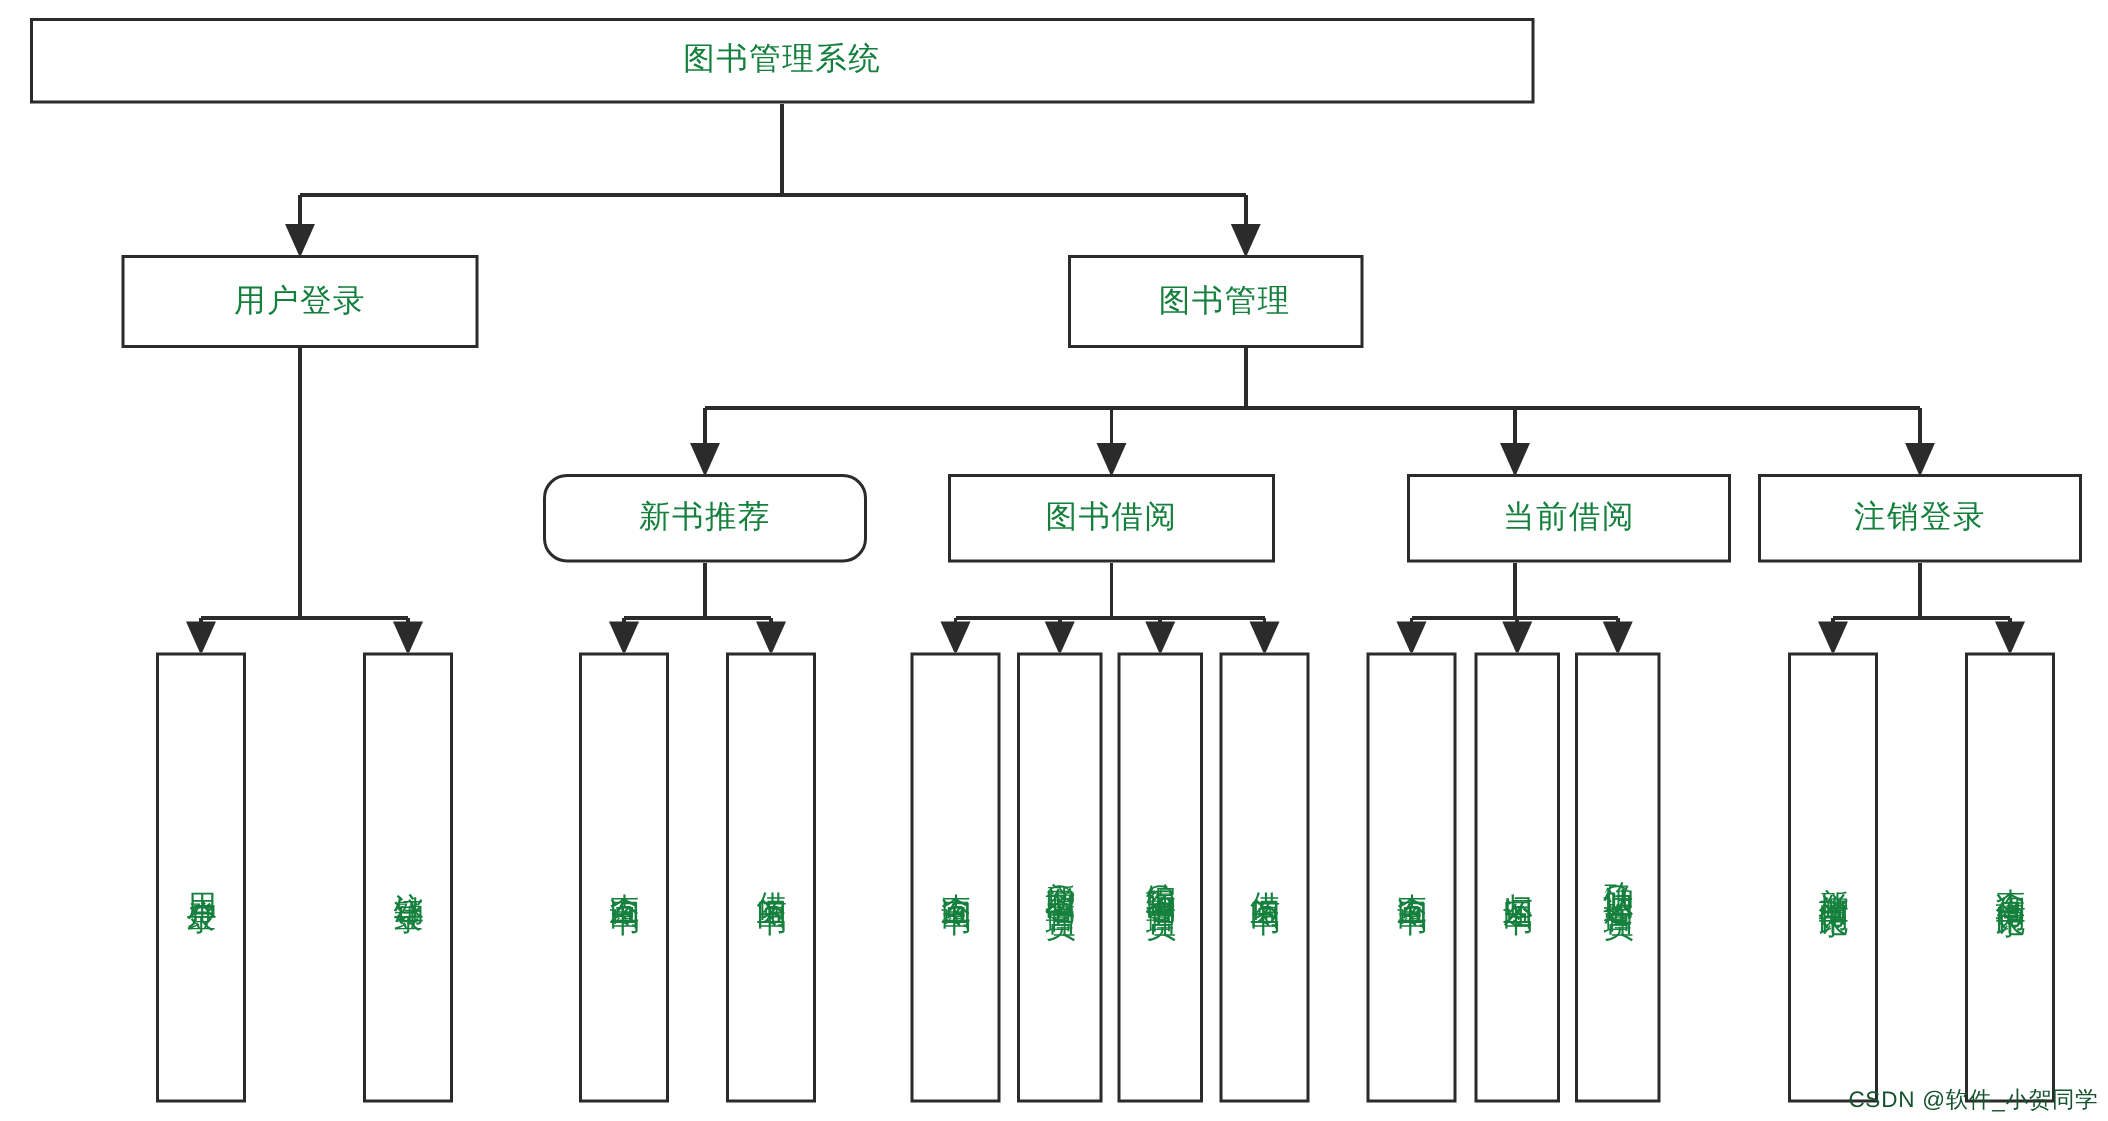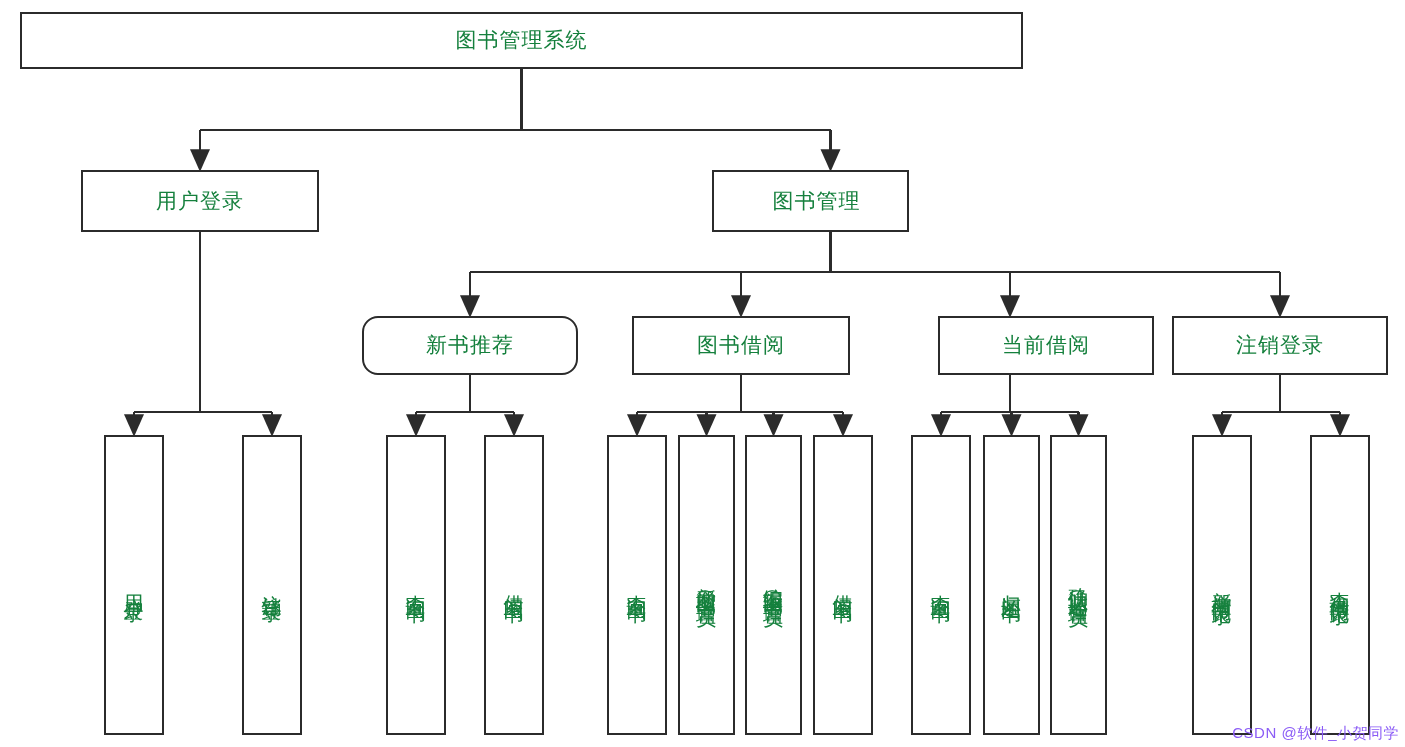--- a/index.html
+++ b/index.html
@@ -11,21 +11,21 @@
         border:2.5px solid #2b2b2b;display:flex;align-items:center;
         justify-content:center;color:#15803d;}
   .node.h{ }
   .node.v{ }
   .node .label{font-size:21px;line-height:1.18;letter-spacing:1px;
                text-align:center;white-space:pre;}
   .node.v .label{writing-mode:vertical-rl;text-orientation:upright;
                  font-size:20px;letter-spacing:3px;line-height:1.1;}
   .node.root .label{font-size:21px;}
   #watermark{position:absolute;right:6px;bottom:4px;font-size:15px;
-             color:#8b5cf6;white-space:nowrap;letter-spacing:0.5px;}
+             color:#14532d;white-space:nowrap;letter-spacing:0.5px;}
 </style>
 </head>
 <body>
 
 <div id="diagram-root">
   <svg class="edges" viewBox="0 0 1405 747" preserveAspectRatio="none">
     <defs>
       <marker id="arrowhead" markerWidth="9" markerHeight="9" refX="7.5" refY="4" orient="auto" markerUnits="strokeWidth">
         <path d="M0,0 L9,4 L0,8 z" fill="#2b2b2b"></path>
       </marker>

